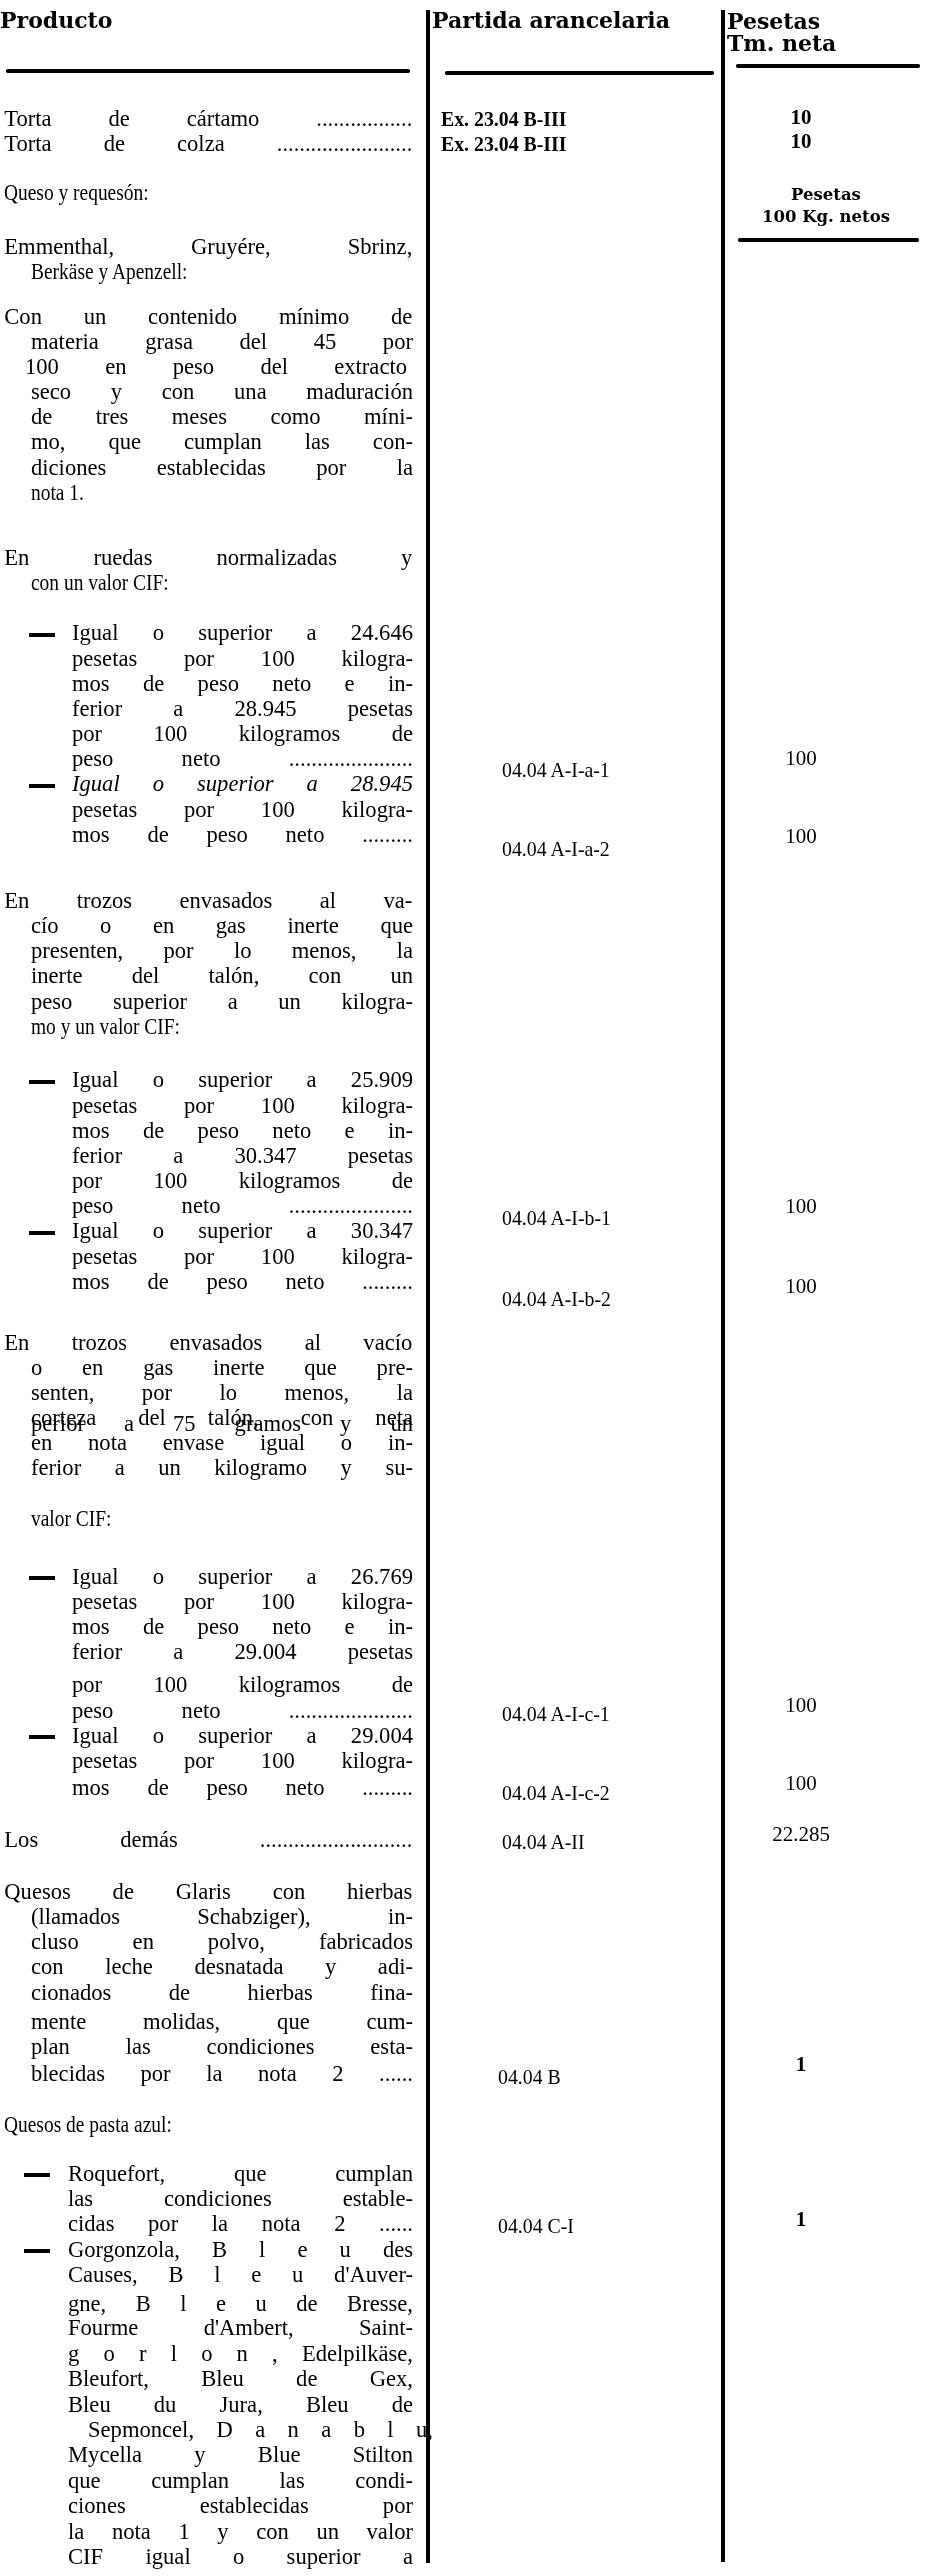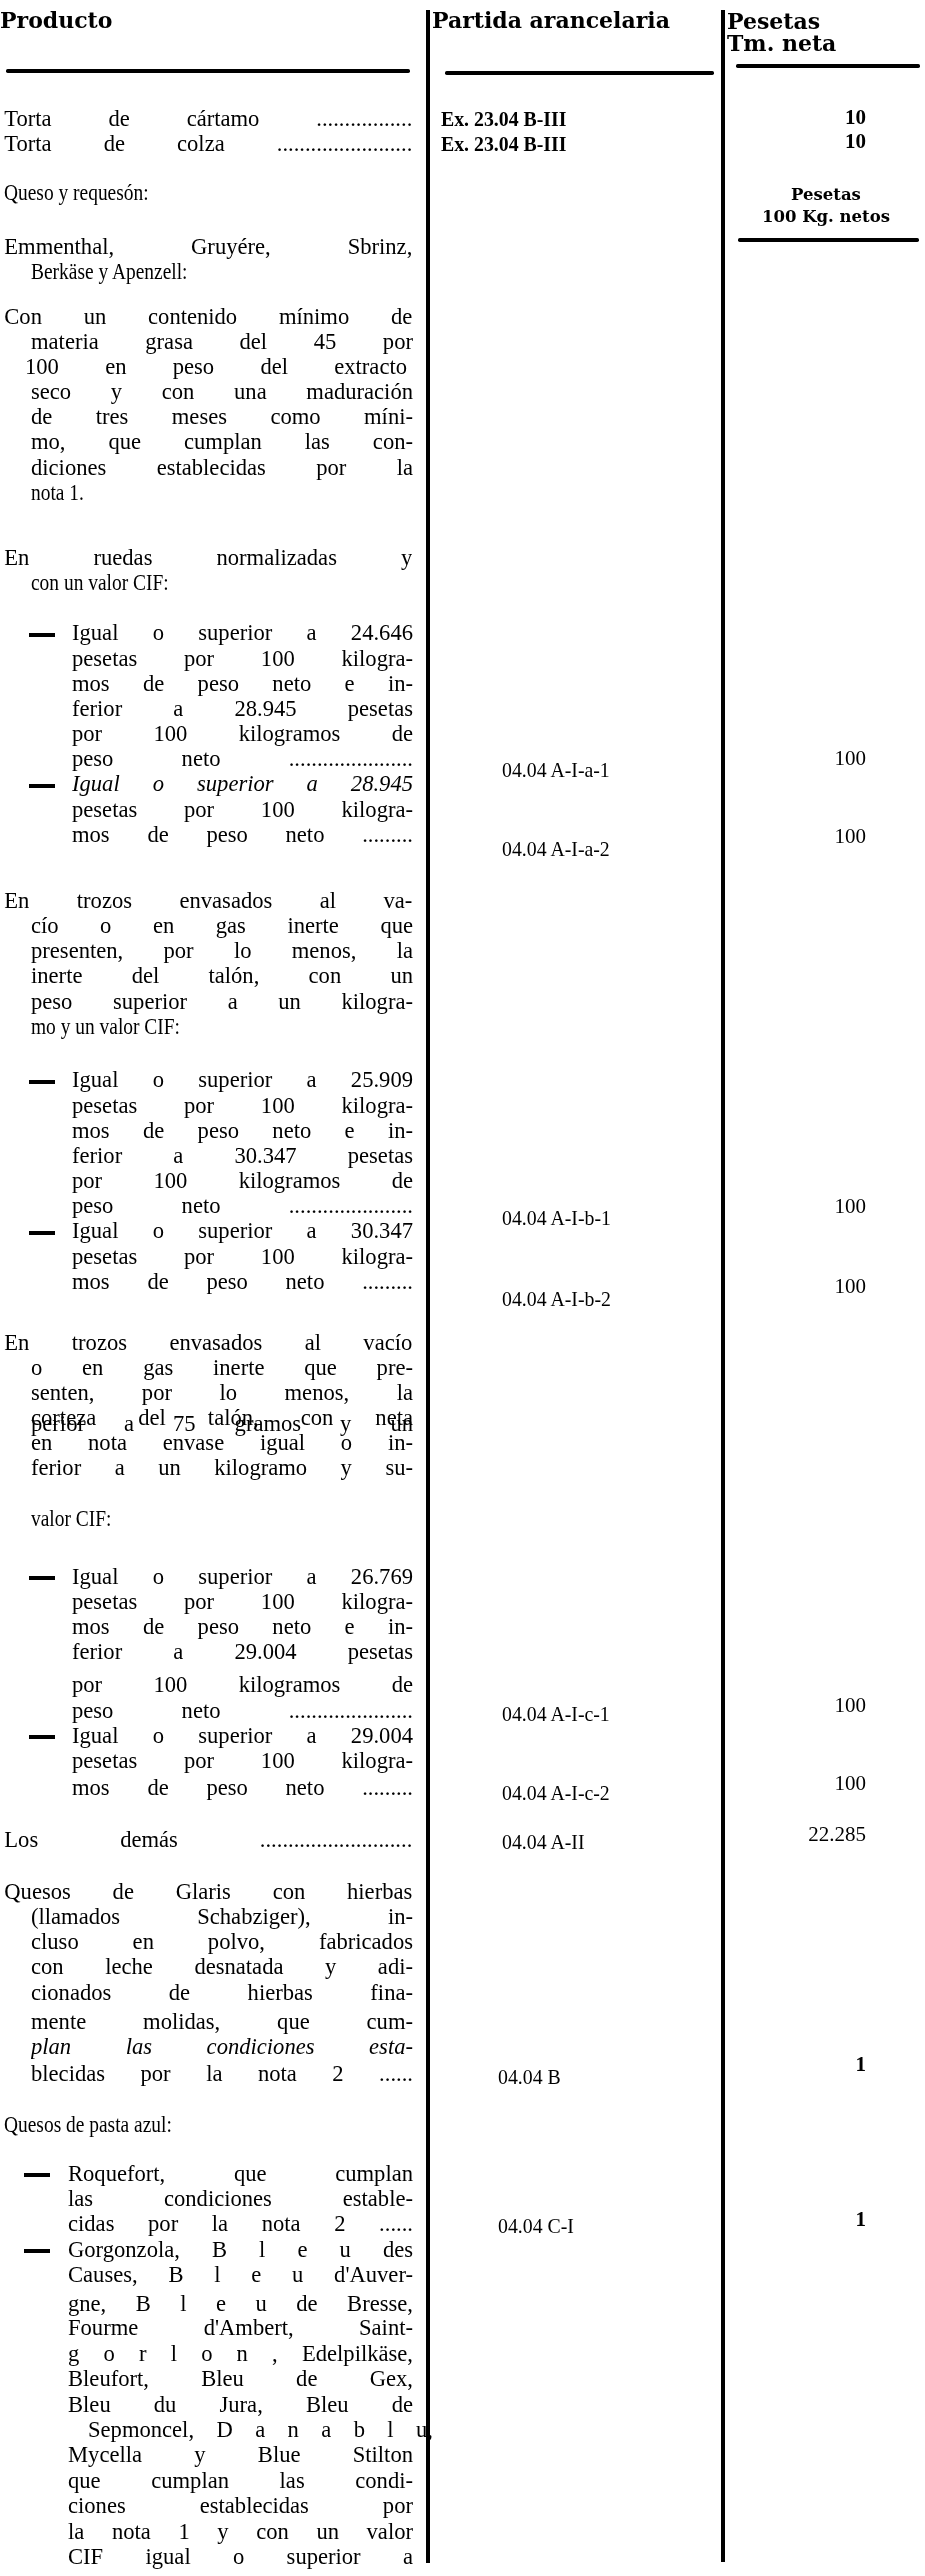--- a/index.html
+++ b/index.html
@@ -6,21 +6,21 @@
   body { width: 925px; height: 2576px; position: relative; overflow: hidden; color: #000; }
   .page { position: absolute; left: 0; top: 0; width: 925px; height: 2576px; }
   .hdr { position: absolute; font-family: "DejaVu Serif", serif; font-weight: bold; font-size: 22px; text-align: left; line-height: 22px; white-space: nowrap; }
   .rule { position: absolute; height: 3.5px; background: #000; border-radius: 1.7px; }
   .vline { position: absolute; width: 3.5px; background: #000; }
   .ln { position: absolute; font-family: "Liberation Serif", serif; font-size: 22.6px; line-height: 24px; height: 24px; white-space: nowrap; overflow: visible; transform-origin: 0 0; }
   .ln.j { text-align: justify; text-align-last: justify; white-space: normal; overflow: hidden; }
   .dash { position: absolute; height: 3.5px; width: 26px; background: #000; }
   .code { position: absolute; font-family: "Liberation Serif", serif; font-size: 22px; line-height: 24px; white-space: nowrap; }
   .code.bold { font-weight: bold; }
-  .val { position: absolute; font-family: "Liberation Serif", serif; font-size: 21px; line-height: 24px; text-align: right; white-space: nowrap; width: 130px; }
+  .val { position: absolute; font-family: "Liberation Serif", serif; font-size: 21px; line-height: 24px; text-align: center; white-space: nowrap; width: 130px; }
   .val.bold { font-weight: bold; }
   .sub { position: absolute; font-family: "DejaVu Serif", serif; font-weight: bold; font-size: 16.5px; line-height: 22px; text-align: center; white-space: nowrap; }
 </style>
 </head>
 <body>
 
 <div class="page">
 
   <div class="hdr" style="left:0; width:415px; top:8.7px;">Producto</div>
   <div class="hdr" style="left:432px; width:290px; top:8.7px;">Partida arancelaria</div>
@@ -101,21 +101,21 @@
       <div class="ln j" style="left: 72px; top: 1724px; width: 341px;">Igual o superior a 29.004</div>
       <div class="ln j" style="left: 72px; top: 1749px; width: 341px;">pesetas por 100 kilogra-</div>
       <div class="ln j" style="left: 72px; top: 1776px; width: 341px;">mos de peso neto .........</div>
       <div class="ln j" style="left: 4.3px; top: 1828px; width: 408px;">Los demás ...........................</div>
       <div class="ln j" style="left: 4.3px; top: 1880px; width: 408px;">Quesos de Glaris con hierbas</div>
       <div class="ln j" style="left: 31px; top: 1905px; width: 382px;">(llamados Schabziger), in-</div>
       <div class="ln j" style="left: 31px; top: 1930px; width: 382px;">cluso en polvo, fabricados</div>
       <div class="ln j" style="left: 31px; top: 1955px; width: 382px;">con leche desnatada y adi-</div>
       <div class="ln j" style="left: 31px; top: 1981px; width: 382px;">cionados de hierbas fina-</div>
       <div class="ln j" style="left: 31px; top: 2010px; width: 382px;">mente molidas, que cum-</div>
-      <div class="ln j" style="left: 31px; top: 2035px; width: 382px; font-style: italic;">plan las condiciones esta-</div>
+      <div class="ln j" style="left: 31px; top: 2035px; width: 382px;">plan las condiciones esta-</div>
       <div class="ln j" style="left: 31px; top: 2062px; width: 382px;">blecidas por la nota 2 ......</div>
       <div class="ln" style="left: 4.3px; top: 2113px; width: 408px; transform: scaleX(0.86);">Quesos de pasta azul:</div>
       <div class="dash" style="left: 24px; top: 2173px;"></div>
       <div class="ln j" style="left: 68px; top: 2162px; width: 345px;">Roquefort, que cumplan</div>
       <div class="ln j" style="left: 68px; top: 2187px; width: 345px;">las condiciones estable-</div>
       <div class="ln j" style="left: 68px; top: 2212px; width: 345px;">cidas por la nota 2 ......</div>
       <div class="dash" style="left: 24px; top: 2249px;"></div>
       <div class="ln j" style="left: 68px; top: 2238px; width: 345px;">Gorgonzola, B l e u des</div>
       <div class="ln j" style="left: 68px; top: 2263px; width: 345px;">Causes, B l e u d'Auver-</div>
       <div class="ln j" style="left: 68px; top: 2292px; width: 345px;">gne, B l e u de Bresse,</div>

